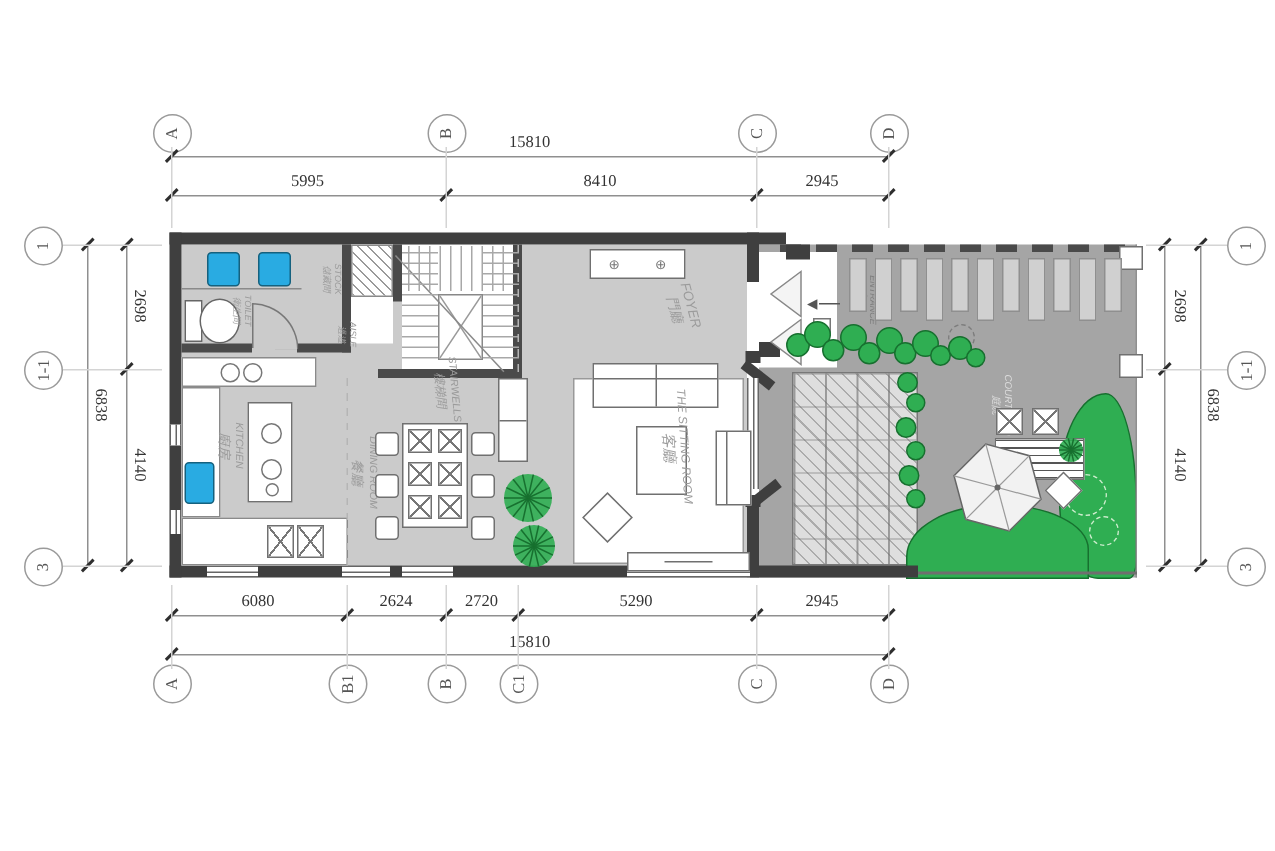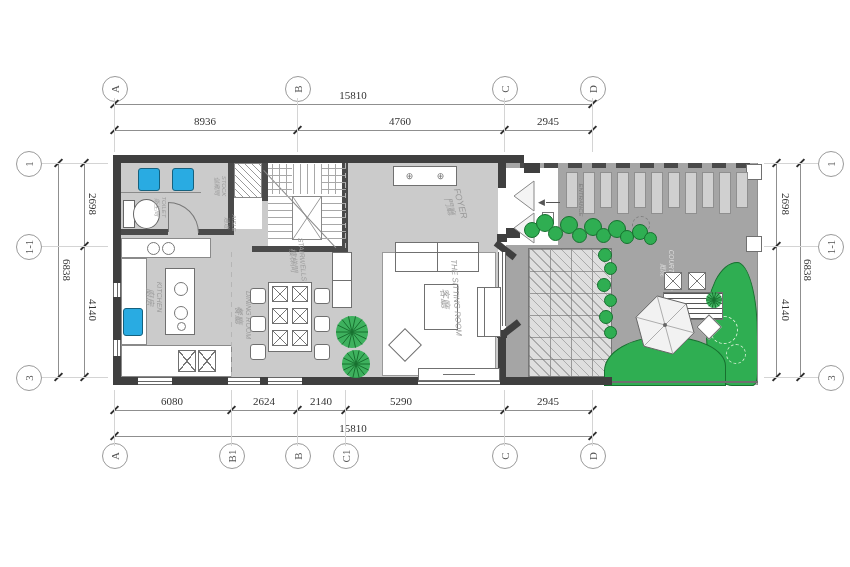--- a/index.html
+++ b/index.html
@@ -42,42 +42,42 @@
   .dash-circle{position:absolute;border-radius:50%;box-sizing:border-box;background:transparent}
 </style>
 </head>
 <body>
 
 <div class="canvas" id="canvas">
 
   <div class="dl" style="left:114px;top:104px;width:478px"></div>
   <div class="dl" style="left:114px;top:130px;width:478px"></div>
   <div class="dimtext" style="left:353px;top:95px">15810</div>
-  <div class="dimtext" style="left:205px;top:121px">8936</div>
-  <div class="dimtext" style="left:400px;top:121px">4760</div>
+  <div class="dimtext" style="left:205px;top:121px">5995</div>
+  <div class="dimtext" style="left:400px;top:121px">8410</div>
   <div class="dimtext" style="left:548px;top:121px">2945</div>
   <div class="bubble" style="left:102px;top:76px">
       <span>A</span>
     </div>
   <div class="bubble" style="left:285px;top:76px">
       <span>B</span>
     </div>
   <div class="bubble" style="left:492px;top:76px">
       <span>C</span>
     </div>
   <div class="bubble" style="left:580px;top:76px">
       <span>D</span>
     </div>
 
   <div class="dl" style="left:114px;top:410px;width:478px"></div>
   <div class="dl" style="left:114px;top:436px;width:478px"></div>
   <div class="dimtext" style="left:172px;top:401px">6080</div>
   <div class="dimtext" style="left:264px;top:401px">2624</div>
-  <div class="dimtext" style="left:321px;top:401px">2140</div>
-  <div class="dimtext" style="left:401px;top:401px">5290</div>
+  <div class="dimtext" style="left:321px;top:401px">2720</div>
+  <div class="dimtext" style="left:424px;top:401px">5290</div>
   <div class="dimtext" style="left:548px;top:401px">2945</div>
   <div class="dimtext" style="left:353px;top:428px">15810</div>
   <div class="bubble" style="left:102px;top:443px">
       <span>A</span>
     </div>
   <div class="bubble" style="left:219px;top:443px">
       <span>B1</span>
     </div>
   <div class="bubble" style="left:285px;top:443px">
       <span>B</span>

